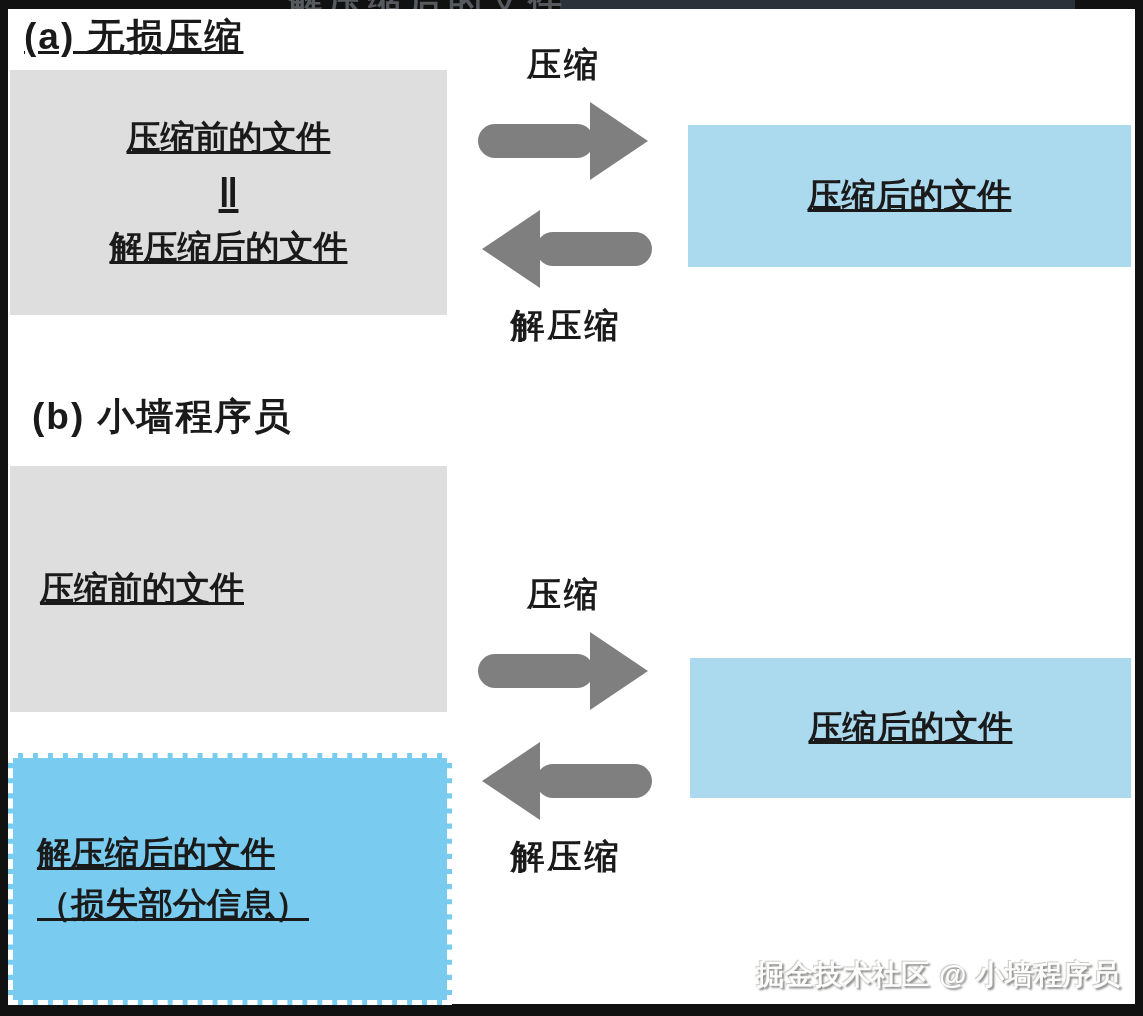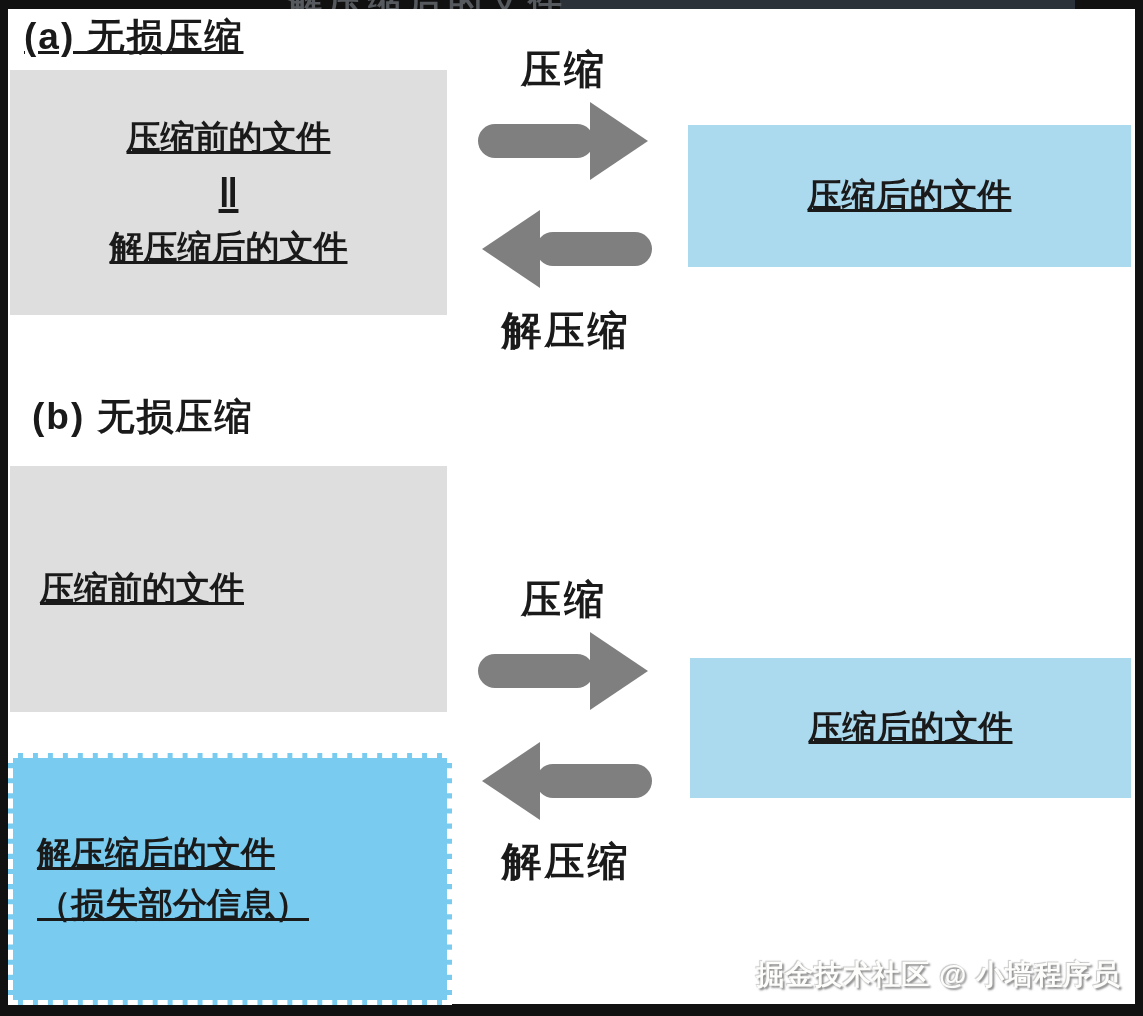--- a/index.html
+++ b/index.html
@@ -73,21 +73,21 @@
   .dashed-box {
     left: 8px; top: 753px; width: 444px; height: 252px;
     background: var(--bright-blue, #79ccf0);
     border: 5px dashed #ffffff;
     display: flex; flex-direction: column; justify-content: center;
     padding-left: 24px; line-height: 1.5;
   }
 
   .arrow-label {
     position: absolute; width: 176px;
-    font-size: 40px; font-weight: bold; text-align: center;
+    font-size: 34px; font-weight: bold; text-align: center;
     letter-spacing: 3px; white-space: nowrap;
   }
   .label-a-compress   { left: 476px; top: 42px; }
   .label-a-decompress { left: 478px; top: 303px; }
   .label-b-compress   { left: 476px; top: 572px; }
   .label-b-decompress { left: 478px; top: 834px; }
 
   .arrow { position: absolute; width: 176px; height: 90px; }
   .arrow-a-right { left: 476px; top: 96px; }
   .arrow-a-left  { left: 478px; top: 204px; }
@@ -142,21 +142,21 @@
 
   <div class="arrow arrow-a-left">
     <svg viewBox="0 0 176 90" xmlns="http://www.w3.org/2000/svg">
       <rect x="58" y="28" width="116" height="34" rx="17" fill="#7f7f7f"></rect>
       <polygon points="62,6 4,45 62,84" fill="#7f7f7f"></polygon>
     </svg>
   </div>
 
   <div class="arrow-label label-a-decompress">解压缩</div>
 
-  <div class="heading heading-b">(b) 无损压缩</div>
+  <div class="heading heading-b">(b) 小墙程序员</div>
 
   <div class="box gray-box box-b-source">
     <div>压缩前的文件</div>
   </div>
 
   <div class="arrow-label label-b-compress">压缩</div>
 
   <div class="arrow arrow-b-right">
     <svg viewBox="0 0 176 90" xmlns="http://www.w3.org/2000/svg">
       <rect x="2" y="28" width="116" height="34" rx="17" fill="#7f7f7f"></rect>

